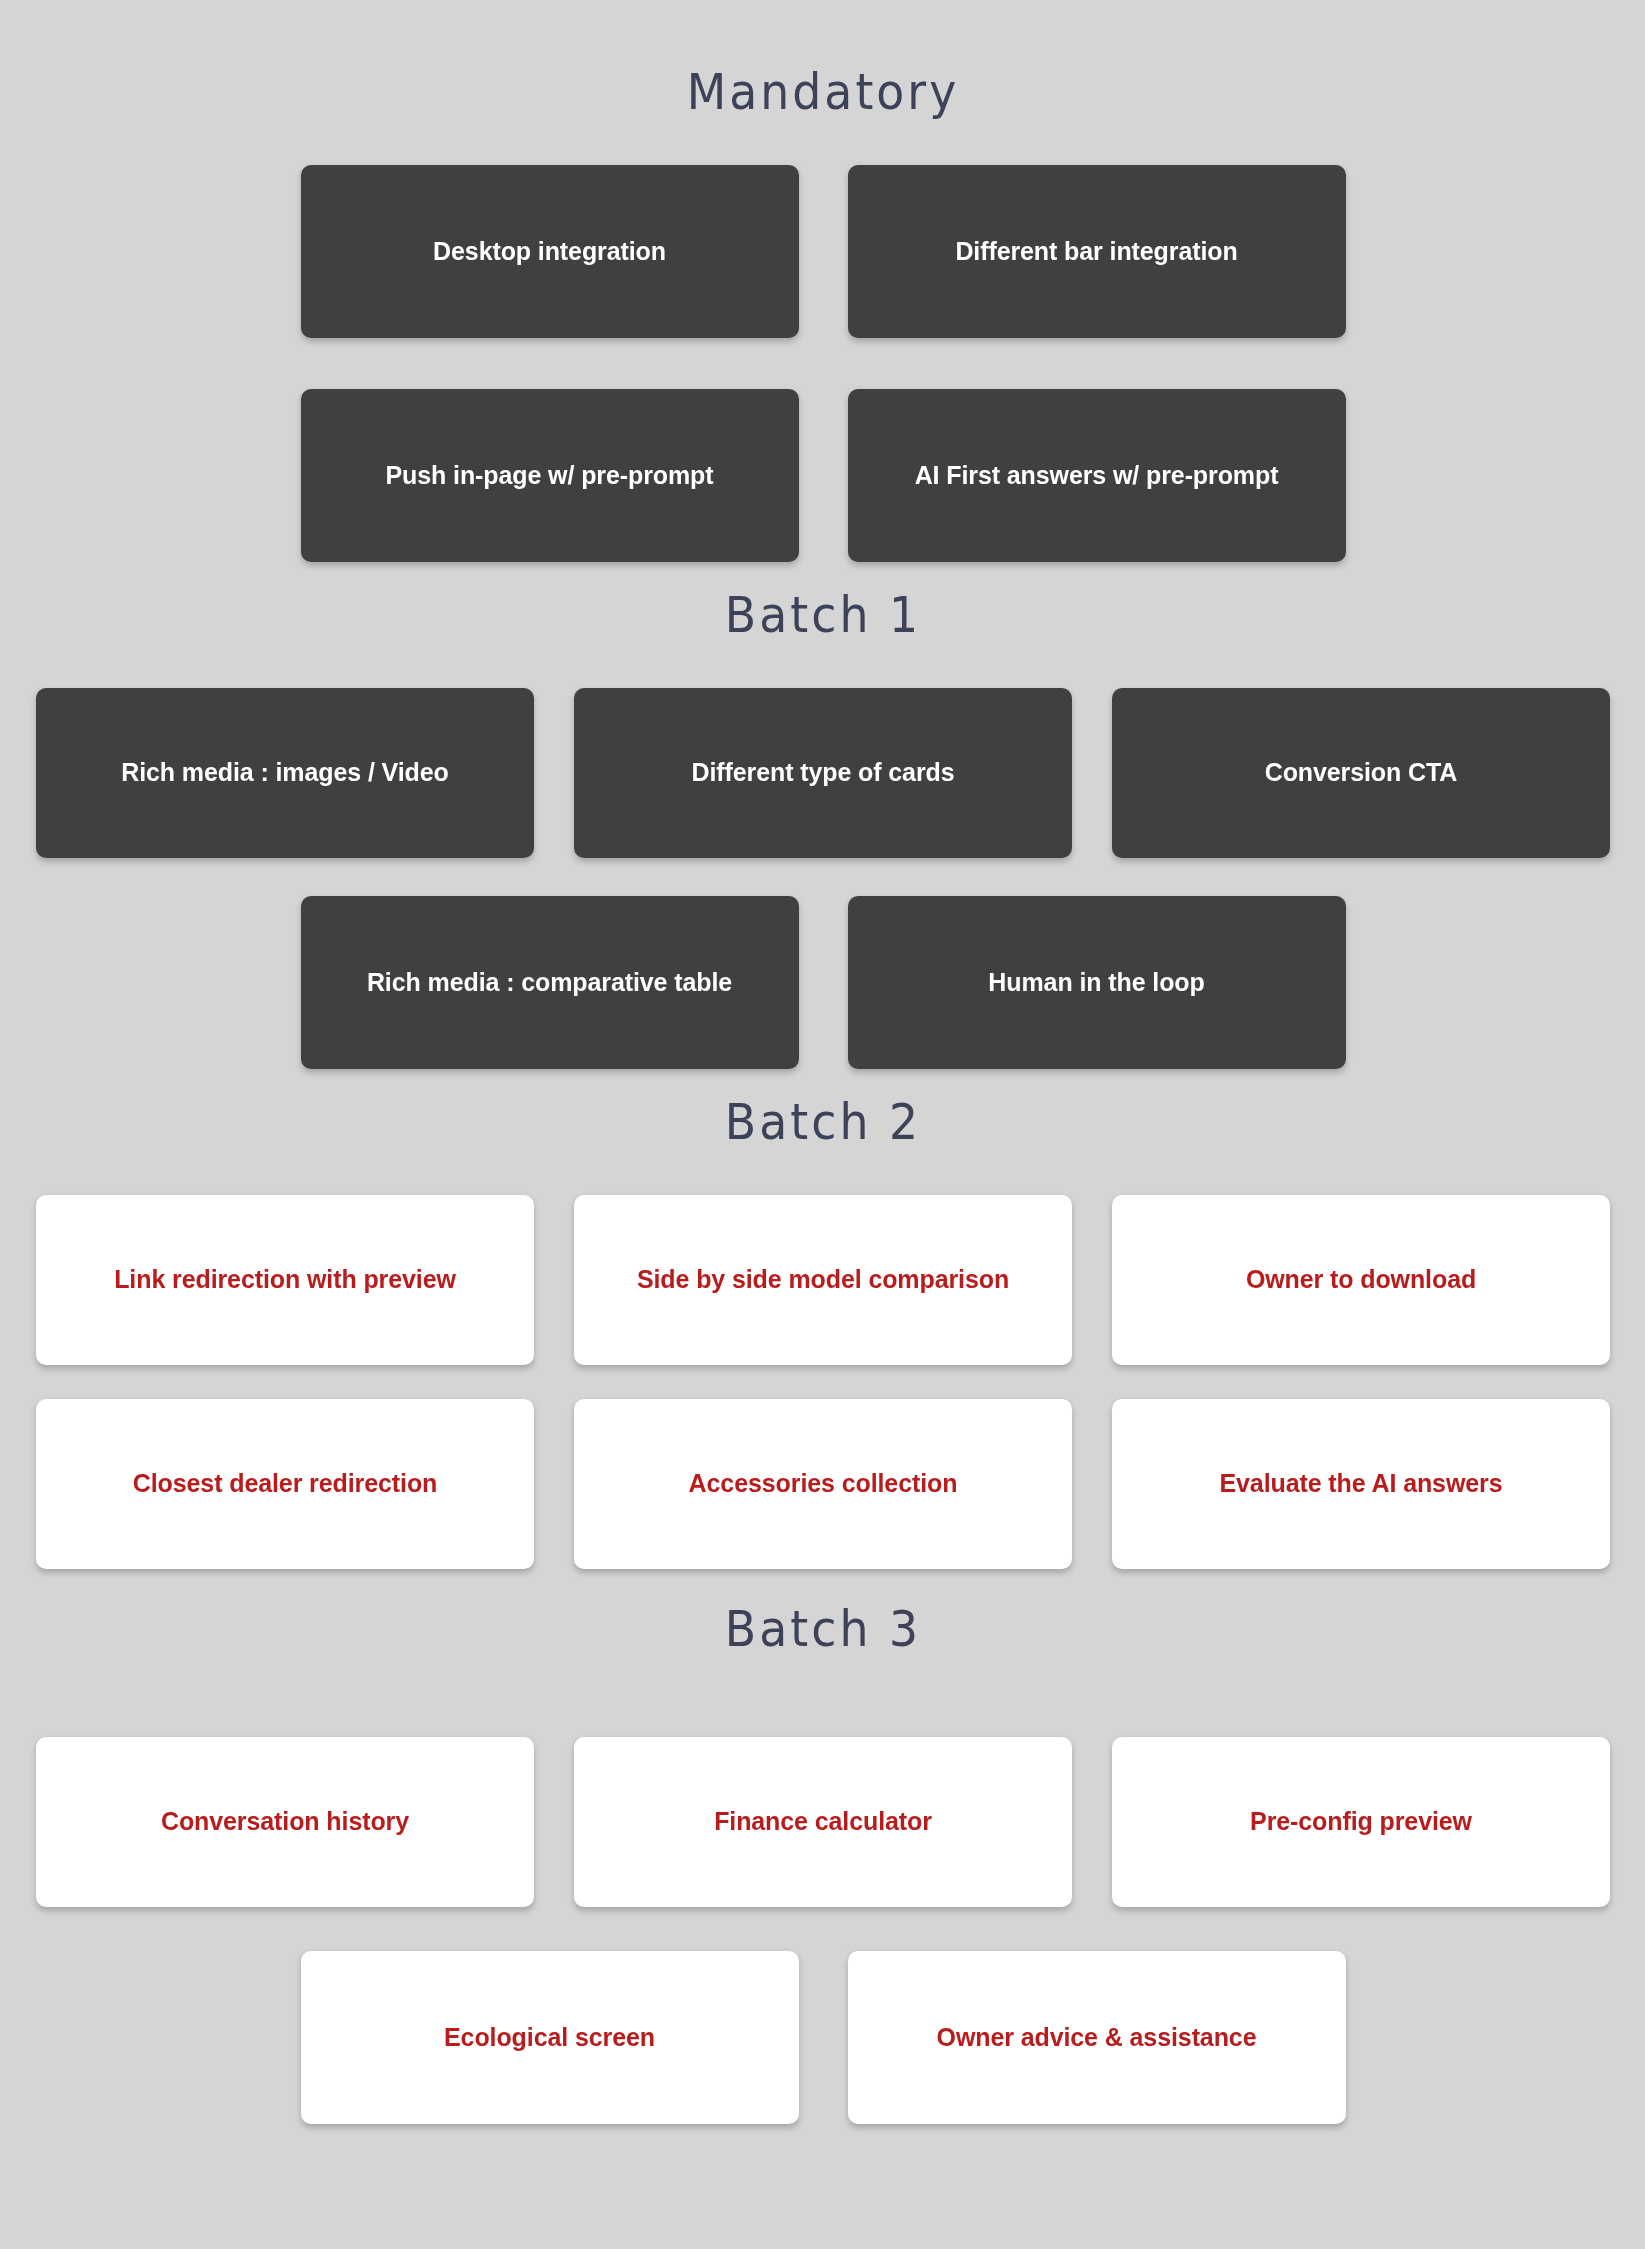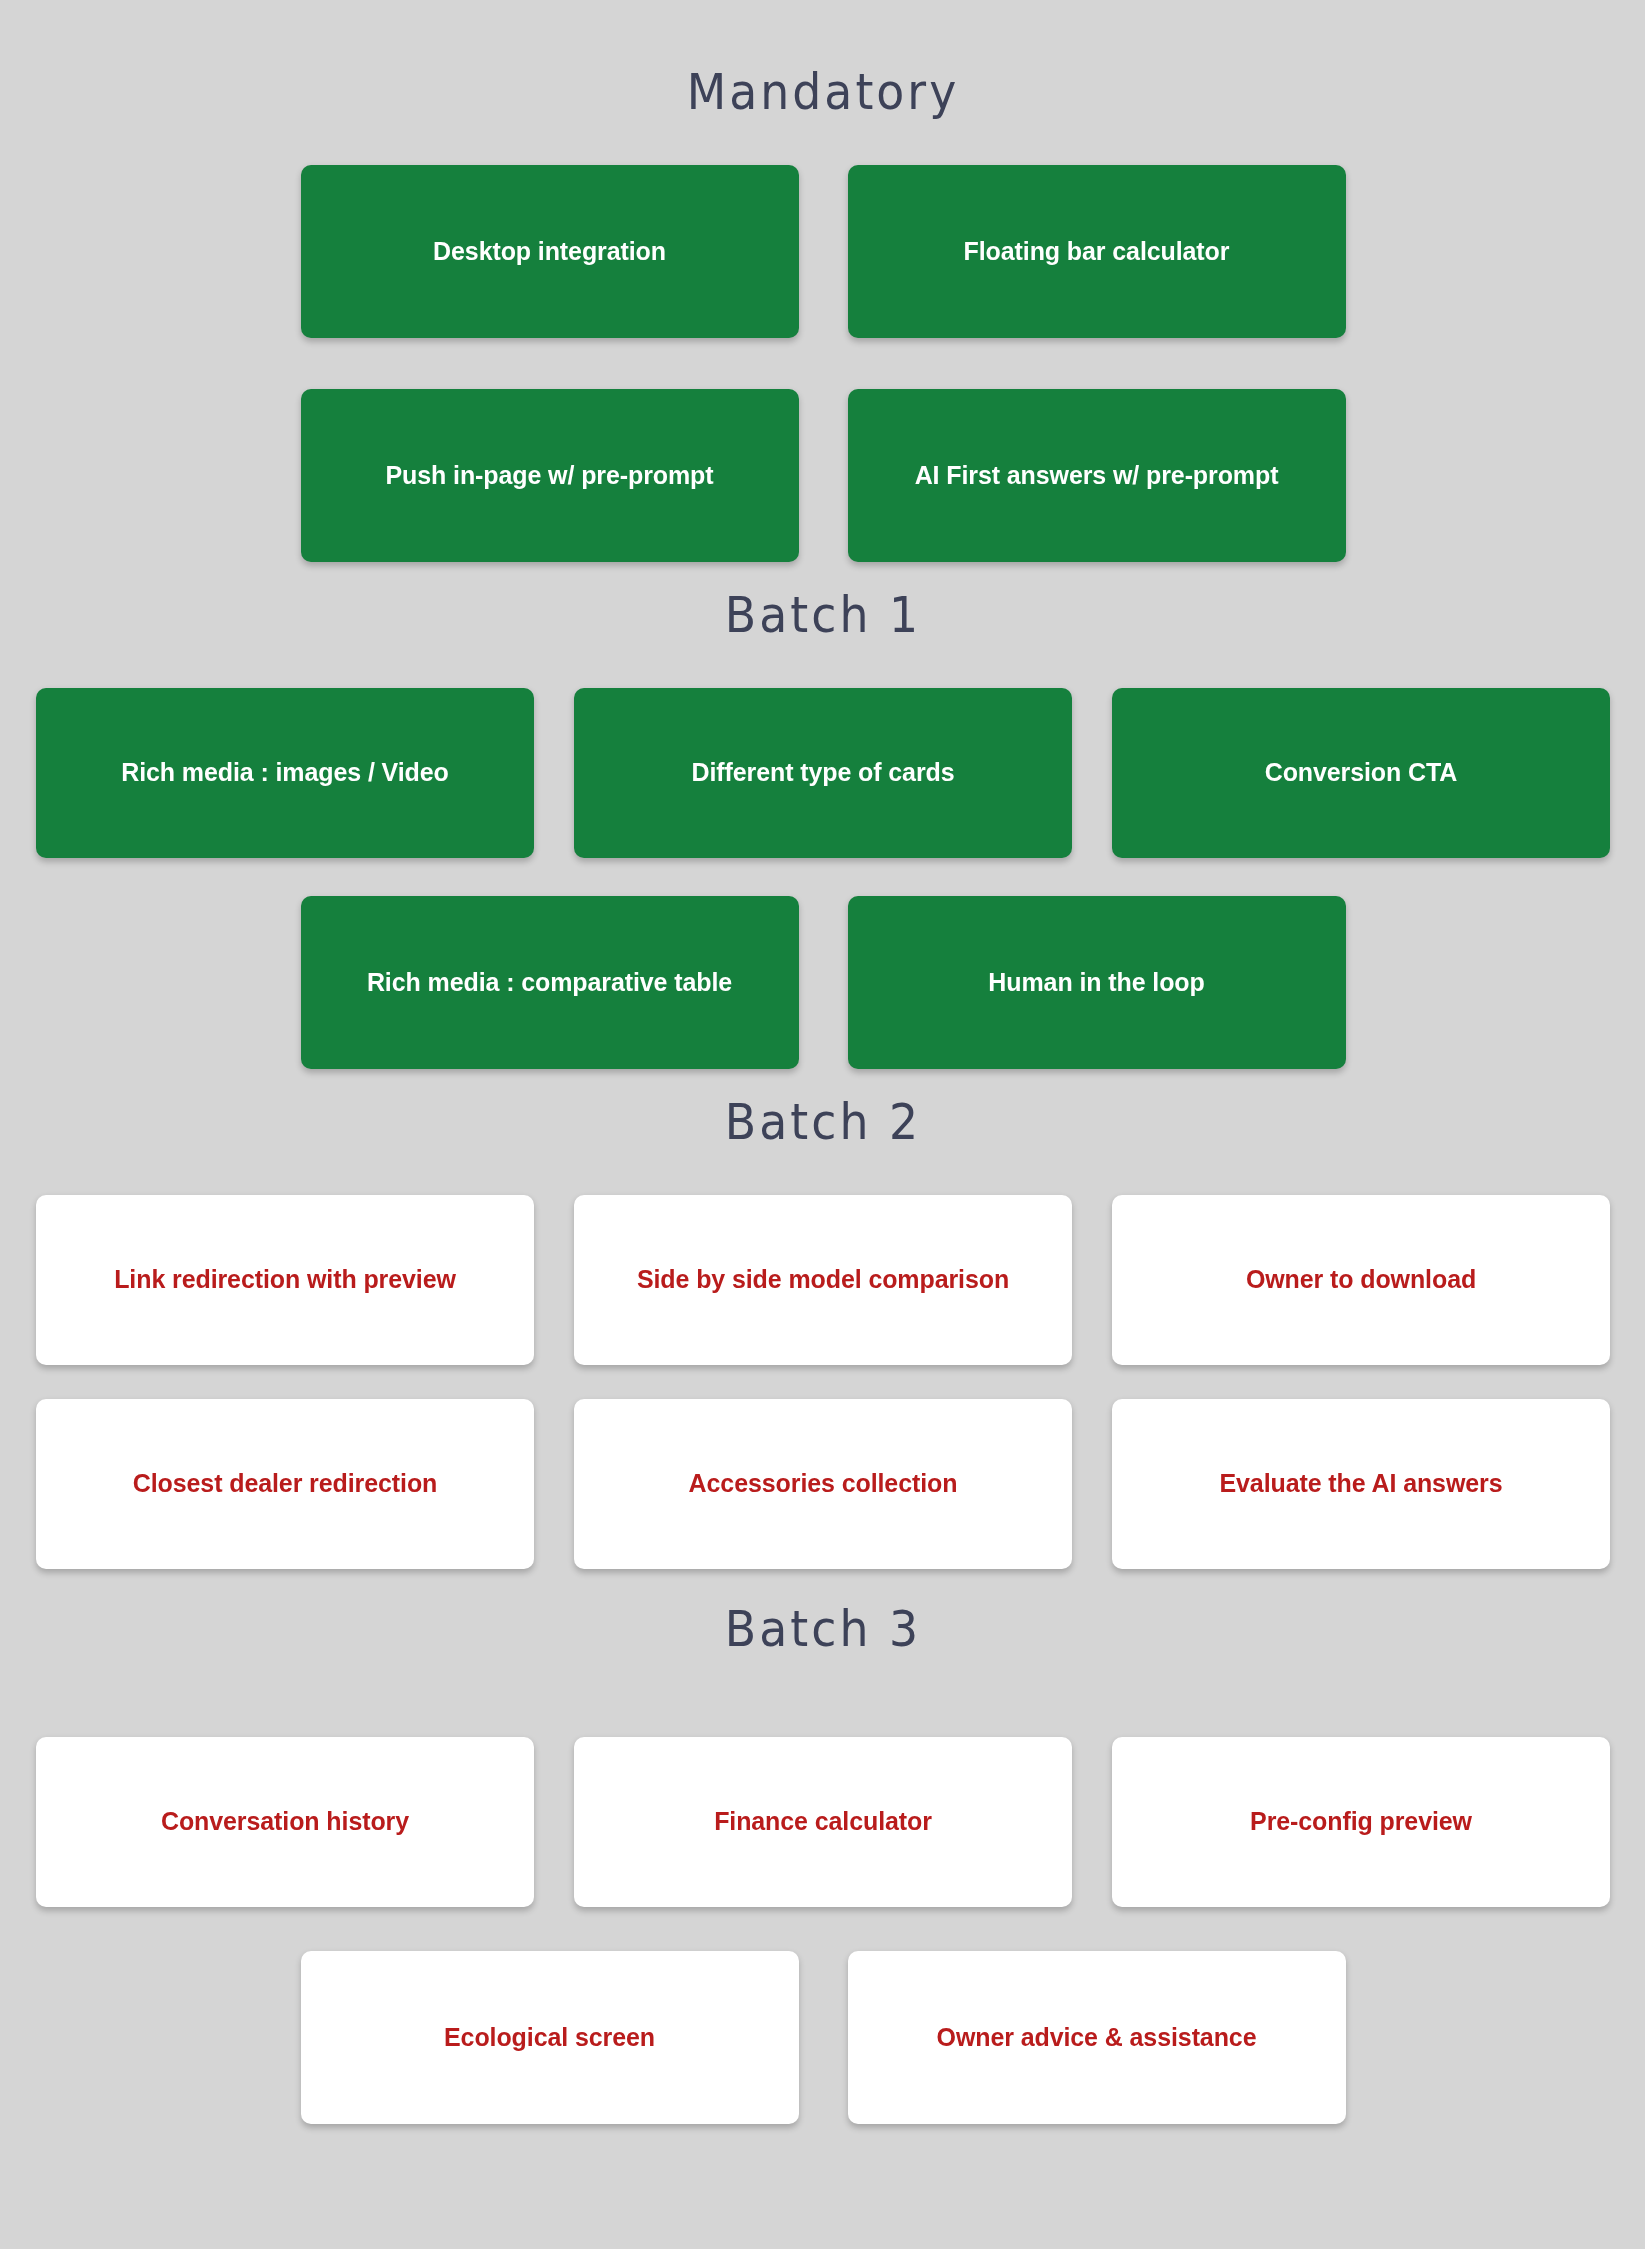--- a/index.html
+++ b/index.html
@@ -55,21 +55,21 @@
     text-align: center;
     font-weight: bold;
     font-size: 25px;
     letter-spacing: -0.1px;
     padding: 0 18.6px;
     line-height: 1.25;
     box-shadow: 0 3.6px 6.4px rgba(0,0,0,0.22);
     user-select: none;
   }
 
-  .card.dark  { background: #15803d; color: #ffffff; }
+  .card.dark  { background: #404040; color: #ffffff; }
   .card.light { background: #ffffff; color: #b91c1c; }
 
   
   .card.w-third { width: 498px;  height: 170px; }
   .card.w-half  { width: 498px;  height: 173px; }
 
   
   .gap-28 { height: 20px; }
   .gap-44 { height: 31px; }
   .gap-52 { height: 37px; }
@@ -81,21 +81,21 @@
 <body>
 
 <div class="board">
 
   <div class="section-heading heading-mandatory">Mandatory</div>
 
   <div class="gap-72"></div>
 
   <div class="row cols2">
     <div class="card dark w-half">Desktop integration</div>
-    <div class="card dark w-half">Floating bar calculator</div>
+    <div class="card dark w-half">Different bar integration</div>
   </div>
 
   <div class="gap-72"></div>
 
   <div class="row cols2">
     <div class="card dark w-half">Push in-page w/ pre-prompt</div>
     <div class="card dark w-half">AI First answers w/ pre-prompt</div>
   </div>
 
   <div class="gap-44"></div>

